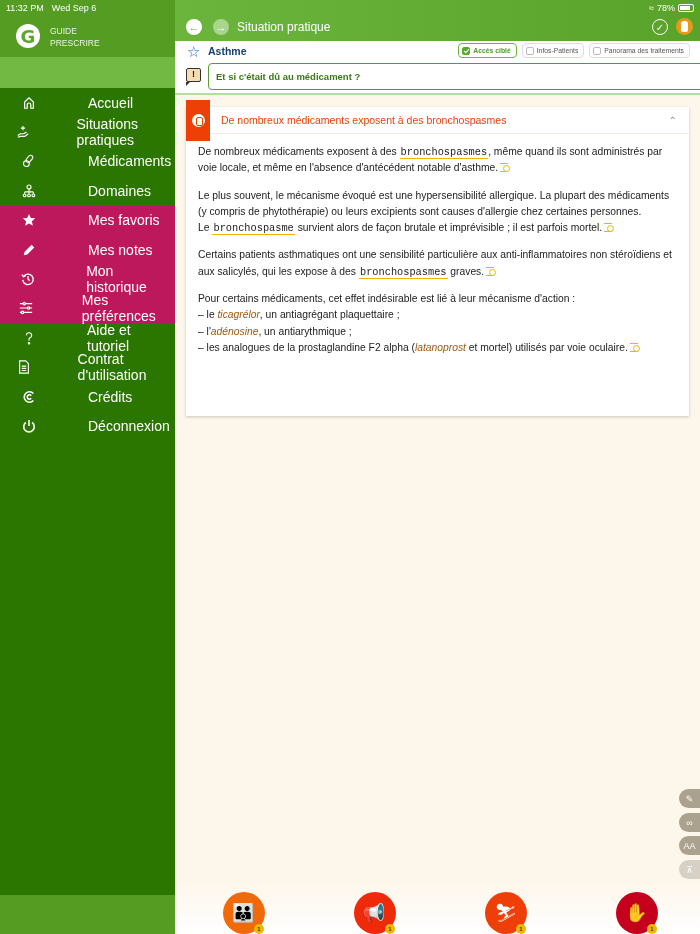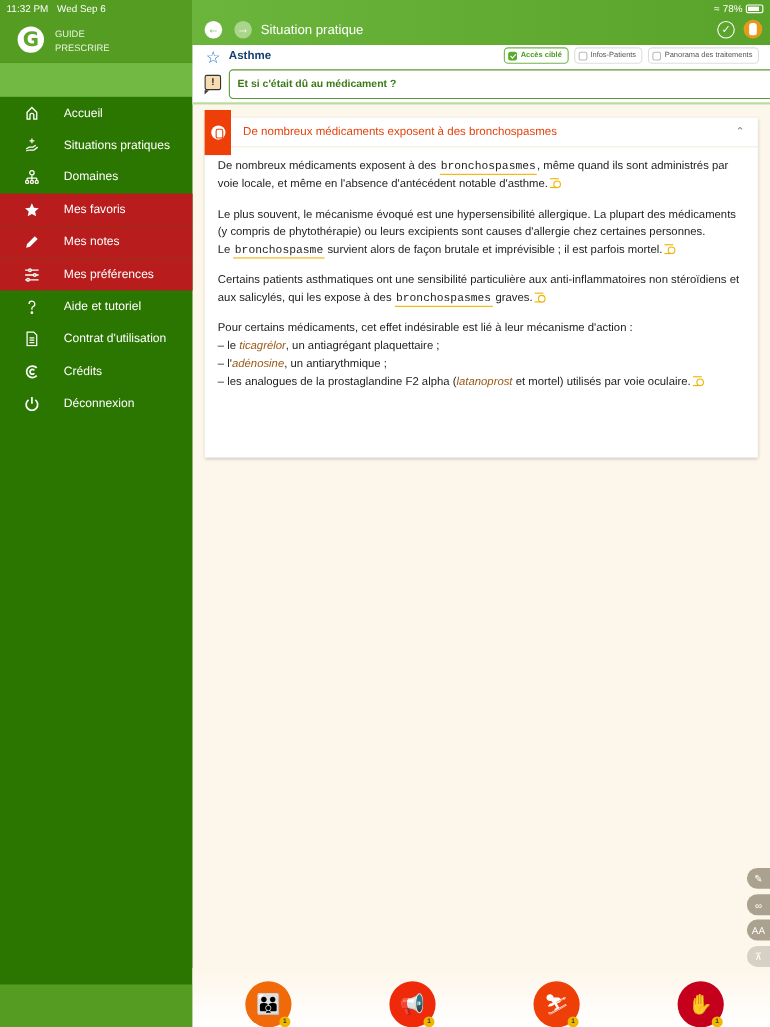--- a/index.html
+++ b/index.html
@@ -9,22 +9,22 @@
   
   .sidebar { position: absolute; left: 0; top: 0; width: 175px; height: 934px; background: #2a7600; }
   .sb-top { height: 57px; background: #549d22; position: relative; }
   .status-time { position: absolute; left: 6px; top: 3px; font-size: 9px; color: #fff; text-align: center; }
   .status-time span { margin-right: 8px; }
   .logo { position: absolute; left: 16px; top: 24px; width: 24px; height: 24px; border-radius: 50%; background: #fff; display: flex; align-items: center; justify-content: center; }
   .logo-g { font-weight: bold; font-size: 18px; color: #5fa72a; font-family: "DejaVu Sans", sans-serif; }
   .logo-text { position: absolute; left: 50px; top: 25px; font-size: 8.5px; color: #eaf3e0; line-height: 12px; }
   .sb-light { height: 31px; background: #72b944; }
   .sb-nav { }
-  .sb-item { height: 29.4px; display: flex; align-items: center; color: #fff; font-size: 11px; cursor: pointer; }
-  .sb-item.light { background: #b91c1c; }
+  .sb-item { height: 29.4px; display: flex; align-items: center; color: #fff; font-size: 14px; cursor: pointer; gap: 30px; }
+  .sb-item.light { background: #be185d; }
   .sb-icon { width: 58px; display: flex; justify-content: center; padding-left: 0px; }
   .sb-icon svg { width: 14px; height: 14px; }
   .sb-bottom { position: absolute; left: 0; bottom: 0; width: 175px; height: 39px; background: #549d22; }
 
   
   .header { position: absolute; left: 175px; top: 0; width: 525px; height: 41px; background: linear-gradient(90deg,#6cb53d,#5aa32a); }
   .status-right { position: absolute; right: 6px; top: 3px; font-size: 9px; color: #fff; display: flex; align-items: center; gap: 3px; }
   .battery { width: 16px; height: 8px; border: 1px solid #fff; border-radius: 2px; position: relative; }
   .battery::after { content: ""; position: absolute; left: 1px; top: 1px; width: 10px; height: 4px; background: #fff; }
   .nav-btn { position: absolute; top: 19px; width: 16px; height: 16px; border-radius: 50%; display: flex; align-items: center; justify-content: center; font-size: 11px; color: #6cb53d; }
@@ -108,20 +108,29 @@
       <div class="sb-icon">
           <svg viewBox="0 0 16 16" fill="none" stroke="#fff" stroke-width="1.3">
             <path d="M8 1v5M5.5 3.5h5M2 12l3-2h4l3-2M2 14l3-1h5l4-3"></path>
           </svg>
         </div>
       <span>Situations pratiques</span>
     </div>
     <div class="sb-item">
       <div class="sb-icon">
           <svg viewBox="0 0 16 16" fill="none" stroke="#fff" stroke-width="1.3">
+            <rect x="6" y="1" width="5" height="9" rx="2.5" transform="rotate(40 8.5 5.5)"></rect>
+            <circle cx="5" cy="11" r="3.3"></circle>
+          </svg>
+        </div>
+      <span>Médicaments</span>
+    </div>
+    <div class="sb-item">
+      <div class="sb-icon">
+          <svg viewBox="0 0 16 16" fill="none" stroke="#fff" stroke-width="1.3">
             <circle cx="8" cy="3.5" r="2.3"></circle>
             <path d="M8 6v3M3 9h10M3 9v2M8 9v2M13 9v2"></path>
             <circle cx="3" cy="13" r="1.6"></circle>
             <circle cx="8" cy="13" r="1.6"></circle>
             <circle cx="13" cy="13" r="1.6"></circle>
           </svg>
         </div>
       <span>Domaines</span>
     </div>
     <div class="sb-item light">
@@ -132,20 +141,30 @@
         </div>
       <span>Mes favoris</span>
     </div>
     <div class="sb-item light">
       <div class="sb-icon">
           <svg viewBox="0 0 16 16" fill="#fff">
             <path d="M2 14l1-4 8-8 3 3-8 8z"></path>
           </svg>
         </div>
       <span>Mes notes</span>
+    </div>
+    <div class="sb-item light">
+      <div class="sb-icon">
+          <svg viewBox="0 0 16 16" fill="none" stroke="#fff" stroke-width="1.5">
+            <path d="M3 5a6 6 0 1 1-1 4"></path>
+            <path d="M1 3l2 2.5L5.5 4"></path>
+            <path d="M8 4.5V8l2 2"></path>
+          </svg>
+        </div>
+      <span>Mon historique</span>
     </div>
     <div class="sb-item light">
       <div class="sb-icon">
           <svg viewBox="0 0 16 16" fill="none" stroke="#fff" stroke-width="1.3">
             <path d="M1 3h14M1 8h14M1 13h14"></path>
             <circle cx="6" cy="3" r="1.4" fill="#549d22"></circle>
             <circle cx="11" cy="8" r="1.4" fill="#549d22"></circle>
             <circle cx="4" cy="13" r="1.4" fill="#549d22"></circle>
           </svg>
         </div>

